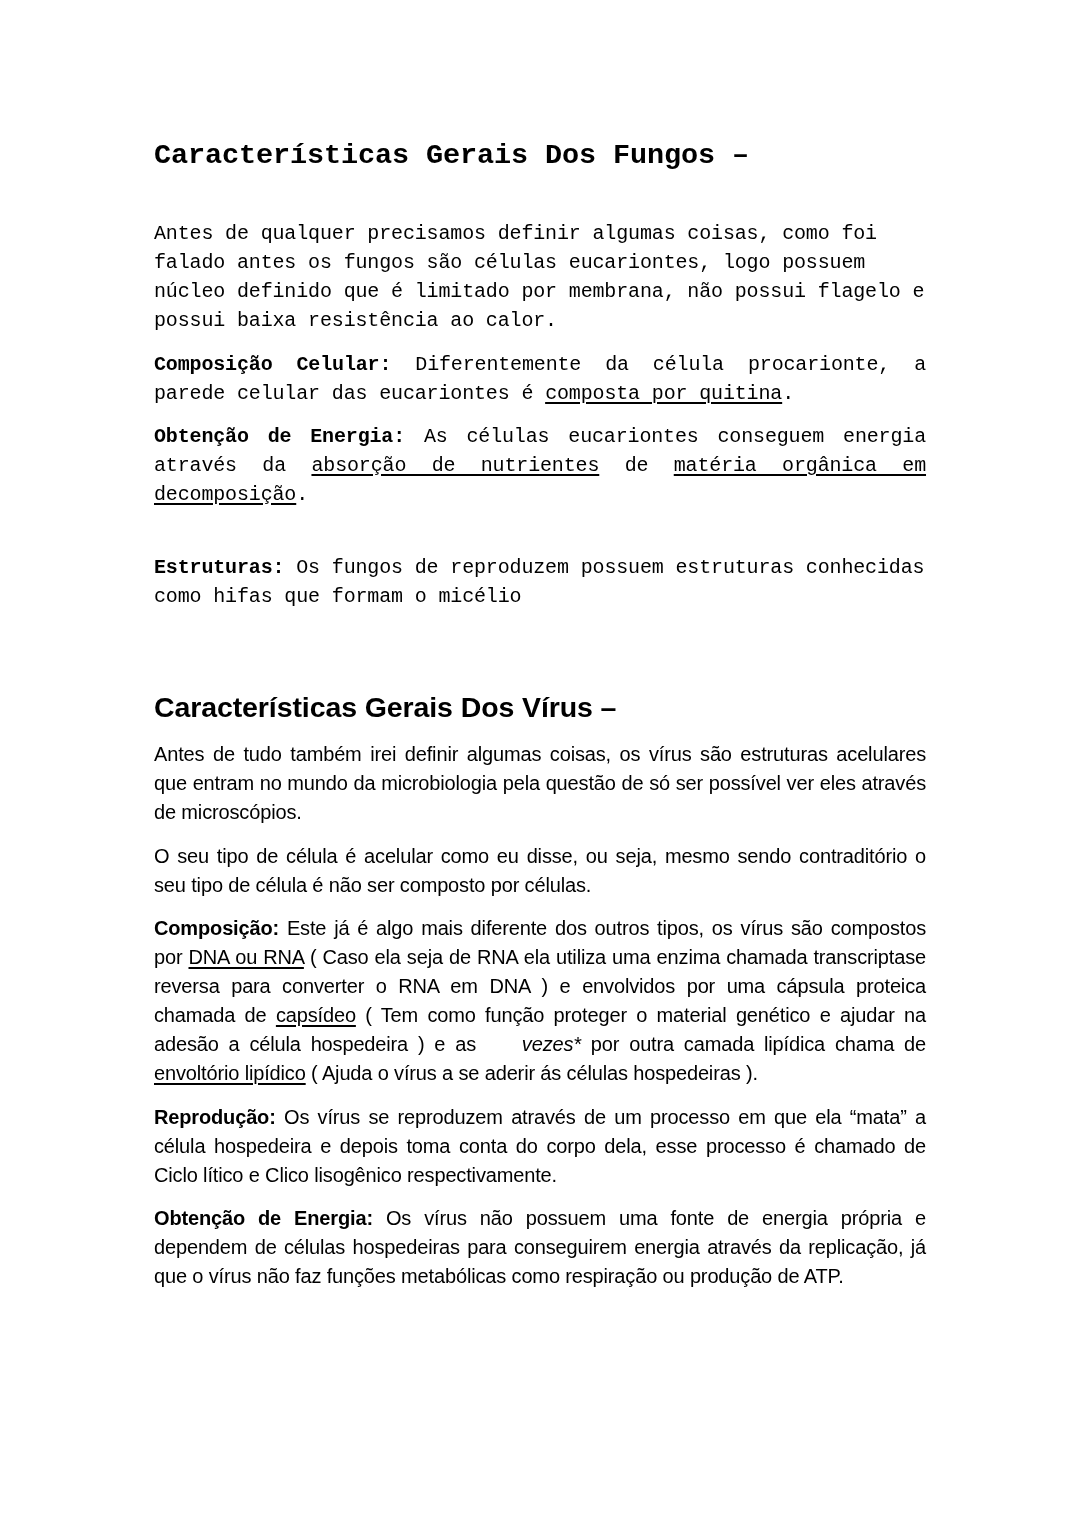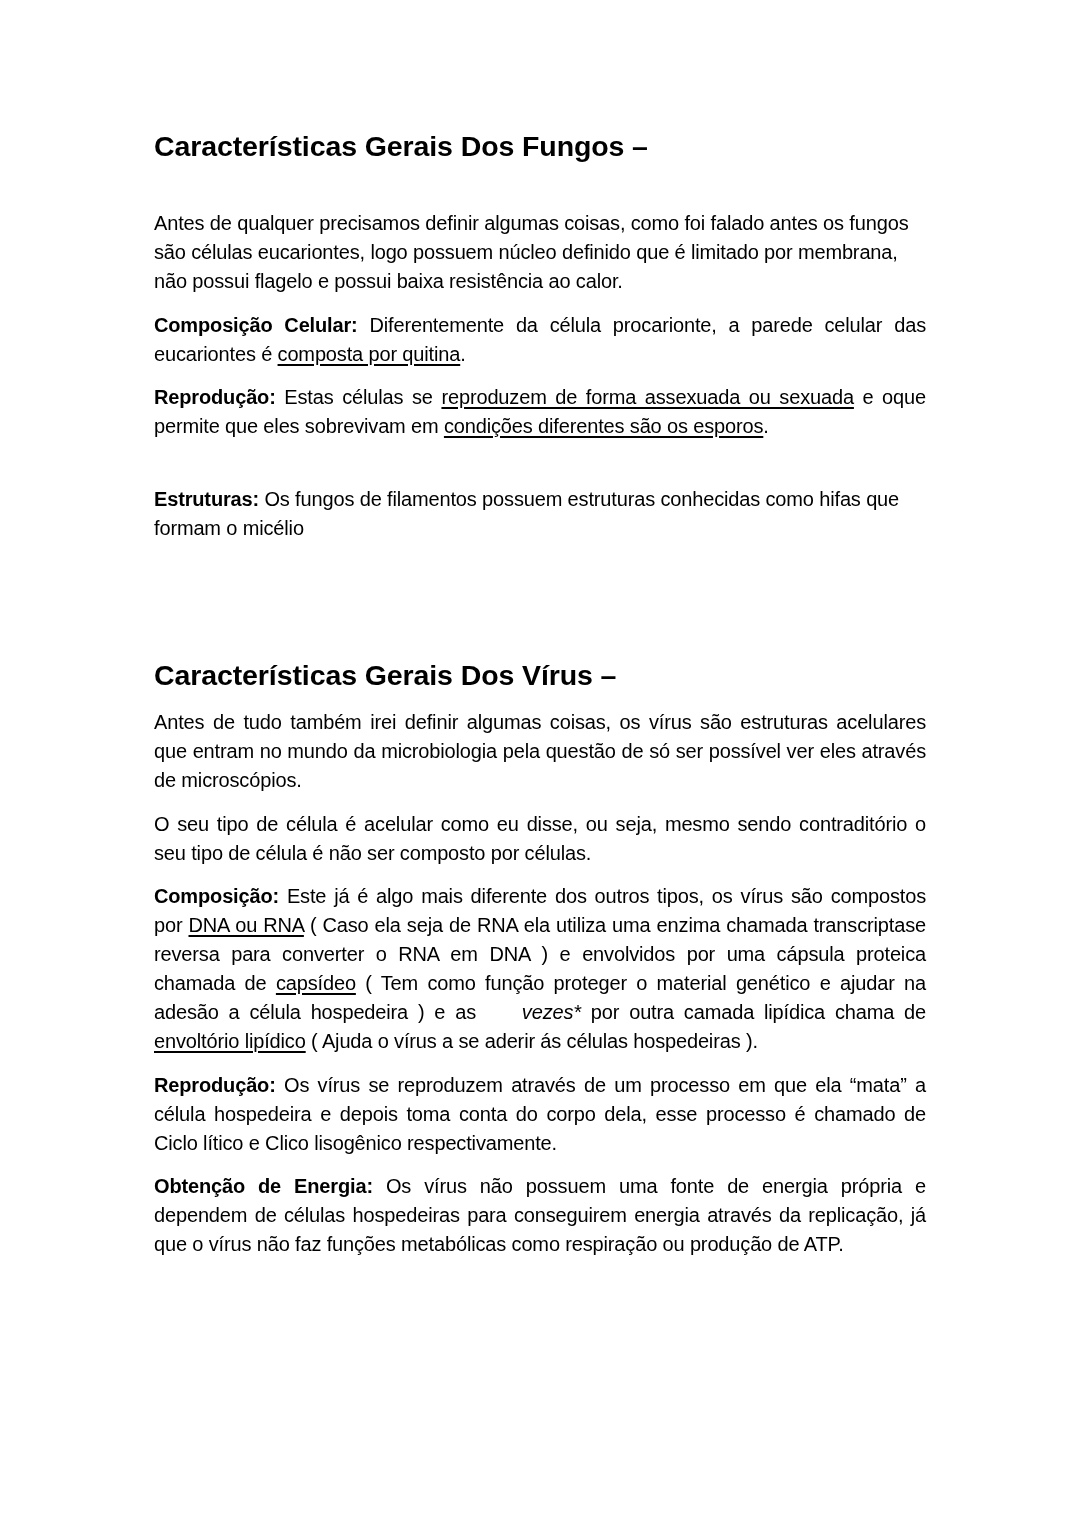--- a/index.html
+++ b/index.html
@@ -11,22 +11,22 @@
     color: #000000;
     font-family: "Liberation Sans", sans-serif;
   }
   .page {
     position: absolute;
     left: 154px;
     top: 0;
     width: 772px;
   }
   .section { position: absolute; left: 0; width: 772px; }
-  .section-fungos { top: 127px; }
-  .section-virus { top: 656px; }
+  .section-fungos { top: 137px; font-family: Liberation Mono, monospace; }
+  .section-virus { top: 688px; }
   h1.heading {
     margin: 0 0 14px 0;
     font-size: 28.5px;
     font-weight: bold;
     line-height: 38px;
     letter-spacing: -0.1px;
   }
   p.para {
     margin: 0 0 14.5px 0;
     font-size: 20px;
@@ -41,22 +41,22 @@
 </style>
 </head>
 <body>
 
 <div class="page">
 
   <section class="section section-fungos">
     <h1 class="heading">Características Gerais Dos Fungos –</h1>
     <p class="para left"><span>Antes de qualquer precisamos definir algumas coisas, como foi falado antes os fungos são células eucariontes, logo possuem núcleo definido que é limitado por membrana, não possui flagelo e possui baixa resistência ao calor.</span></p>
     <p class="para"><span class="run-bold">Composição Celular:</span><span> Diferentemente da célula procarionte, a parede celular das eucariontes é </span><span class="run-u">composta por quitina</span><span>.</span></p>
-    <p class="para"><span class="run-bold">Reprodução:</span><span> Estas células se </span><span class="run-u">reproduzem de forma assexuada ou sexuada</span><span> e oque permite que eles sobrevivam em </span><span class="run-u">condições diferentes são os esporos</span><span>.</span></p>
-    <p class="para left"><span class="run-bold">Estruturas:</span><span> Os fungos de filamentos possuem estruturas conhecidas como hifas que formam o micélio</span></p>
+    <p class="para"><span class="run-bold">Obtenção de Energia:</span><span> As células eucariontes conseguem energia através da </span><span class="run-u">absorção de nutrientes</span><span> de </span><span class="run-u">matéria orgânica em decomposição</span><span>.</span></p>
+    <p class="para left"><span class="run-bold">Estruturas:</span><span> Os fungos de reproduzem possuem estruturas conhecidas como hifas que formam o micélio</span></p>
   </section>
 
   <section class="section section-virus">
     <h1 class="heading">Características Gerais Dos Vírus –</h1>
     <p class="para"><span>Antes de tudo também irei definir algumas coisas, os vírus são estruturas acelulares que entram no mundo da microbiologia pela questão de só ser possível ver eles através de microscópios.</span></p>
     <p class="para"><span>O seu tipo de célula é acelular como eu disse, ou seja, mesmo sendo contraditório o seu tipo de célula é não ser composto por células.</span></p>
     <p class="para"><span class="run-bold">Composição:</span><span> Este já é algo mais diferente dos outros tipos, os vírus são compostos por </span><span class="run-u">DNA ou RNA</span><span> ( Caso ela seja de RNA ela utiliza uma enzima chamada transcriptase reversa para converter o RNA em DNA ) e envolvidos por uma cápsula proteica chamada de </span><span class="run-u">capsídeo</span><span> ( Tem como função proteger o material genético e ajudar na adesão a célula hospedeira ) e as </span><span class="run-i">vezes*</span><span> por outra camada lipídica chama de </span><span class="run-u">envoltório lipídico</span><span> ( Ajuda o vírus a se aderir ás células hospedeiras ).</span></p>
     <p class="para"><span class="run-bold">Reprodução:</span><span> Os vírus se reproduzem através de um processo em que ela “mata” a célula hospedeira e depois toma conta do corpo dela, esse processo é chamado de Ciclo lítico e Clico lisogênico respectivamente.</span></p>
     <p class="para"><span class="run-bold">Obtenção de Energia:</span><span> Os vírus não possuem uma fonte de energia própria e dependem de células hospedeiras para conseguirem energia através da replicação, já que o vírus não faz funções metabólicas como respiração ou produção de ATP.</span></p>
   </section>

